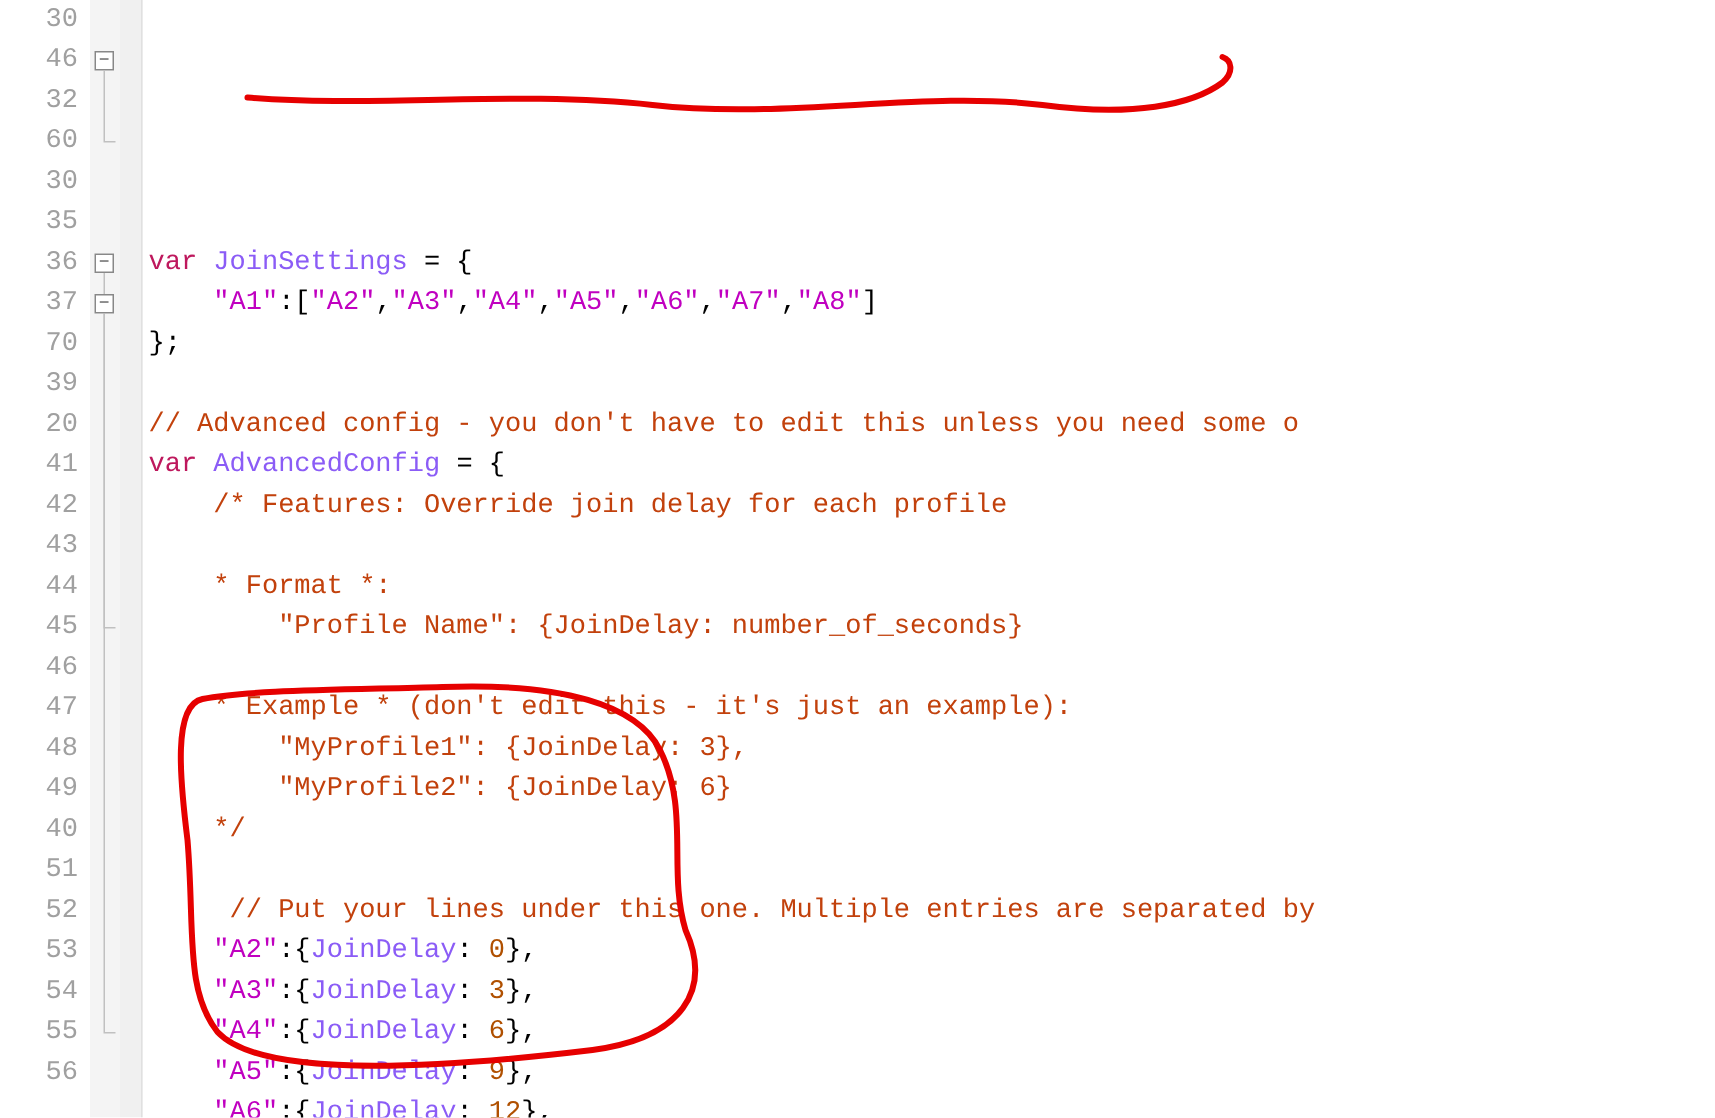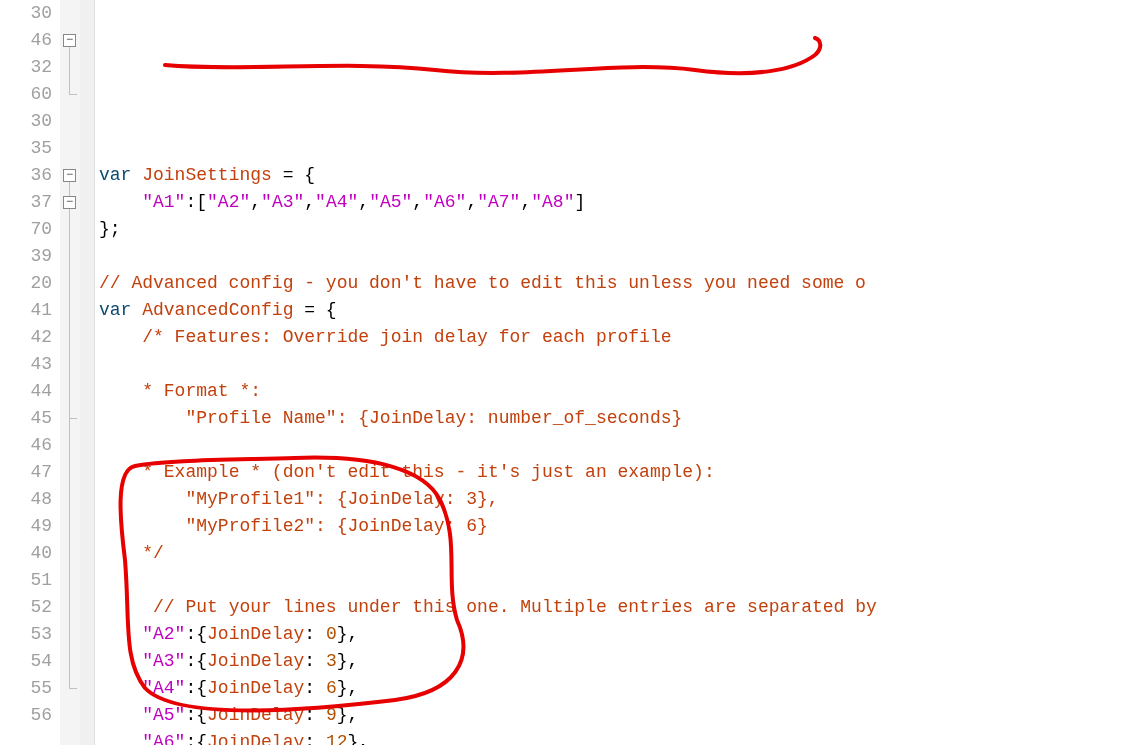--- a/index.html
+++ b/index.html
@@ -68,26 +68,26 @@
   }
   .code {
     position: relative;
     flex: 1;
     padding-left: 4px;
   }
   .code-line {
     height: 27px;
     white-space: pre;
   }
-  .kw   { color: #0c4a6e; }
+  .kw   { color: #be185d; }
   .str  { color: #c000c0; }
   .num  { color: #b05000; }
   .cmt  { color: #c2410c; }
   .op   { color: #000; }
-  .ident{ color: #c2410c; }
+  .ident{ color: #8b5cf6; }
 
   
   .anno {
     position: absolute;
     pointer-events: none;
   }
 </style>
 </head>
 <body>
 

